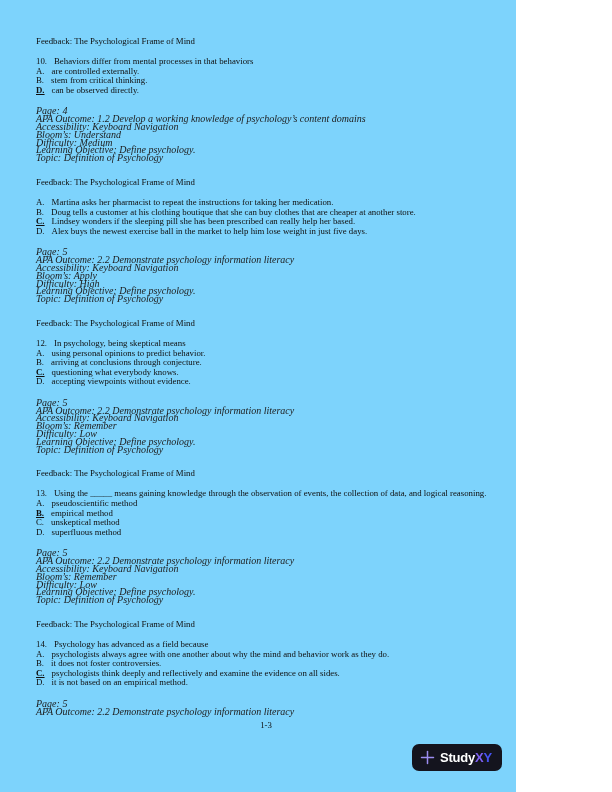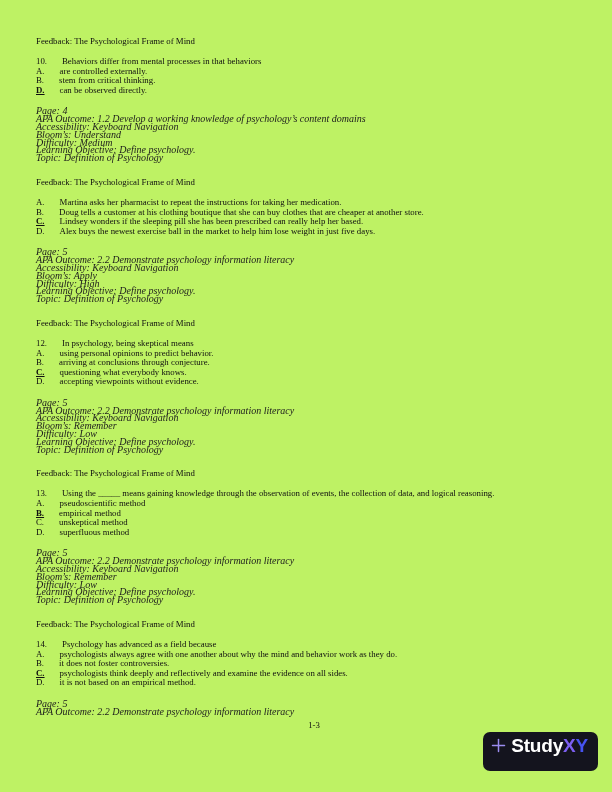--- a/index.html
+++ b/index.html
@@ -1,44 +1,44 @@
 <!DOCTYPE html>
 <html><head>
 <meta charset="utf-8">
 <style>
   html, body { margin:0; padding:0; background:#ffffff; }
   .page {
     position:relative;
-    width:612px; height:792px;
-    background:#bef264;
+    width:516px; height:792px;
+    background:#7dd3fc;
     overflow:hidden;
     font-family:"Liberation Serif", serif;
     color:#0f0f0f;
     box-sizing:border-box;
   }
   .content { position:absolute; left:36px; top:36px; width:548px; }
   p { margin:0; }
   .feedback { font-size:8.8px; line-height:10px; margin-bottom:11px; }
   .question { margin-bottom:12px; }
   .line { font-size:8.8px; line-height:9.6px; }
-  .num, .lbl { margin-right:15px; }
+  .num, .lbl { margin-right:7px; }
   .lbl.correct { font-weight:bold; text-decoration:underline; text-underline-offset:1px; }
   .meta { margin-bottom:15px; }
   .meta p { font-size:10px; font-style:italic; line-height:7.8px; color:#1c1c1c; }
   .footer {
     position:absolute; top:720px; left:8px; width:100%;
     text-align:center; font-size:8.8px; color:#0f0f0f;
   }
   .logo {
     position:absolute; right:14px; bottom:21px;
-    height:27px; padding:0 10px 12px 8px;
+    height:27px; padding:0 10px 0 8px;
     background:#14141e; border-radius:7px;
     display:flex; align-items:center; gap:5px;
     font-family:"Liberation Sans", sans-serif;
-    font-weight:bold; font-size:19px; letter-spacing:-0.2px;
+    font-weight:bold; font-size:13px; letter-spacing:-0.2px;
   }
   .plus-wrap { display:flex; align-items:center; }
   .brand-study { color:#ffffff; }
   .brand-x { color:#7d5ff2; }
   .brand-y { color:#4653ef; }
 </style>
 </head>
 <body>
 
 <div class="page">

